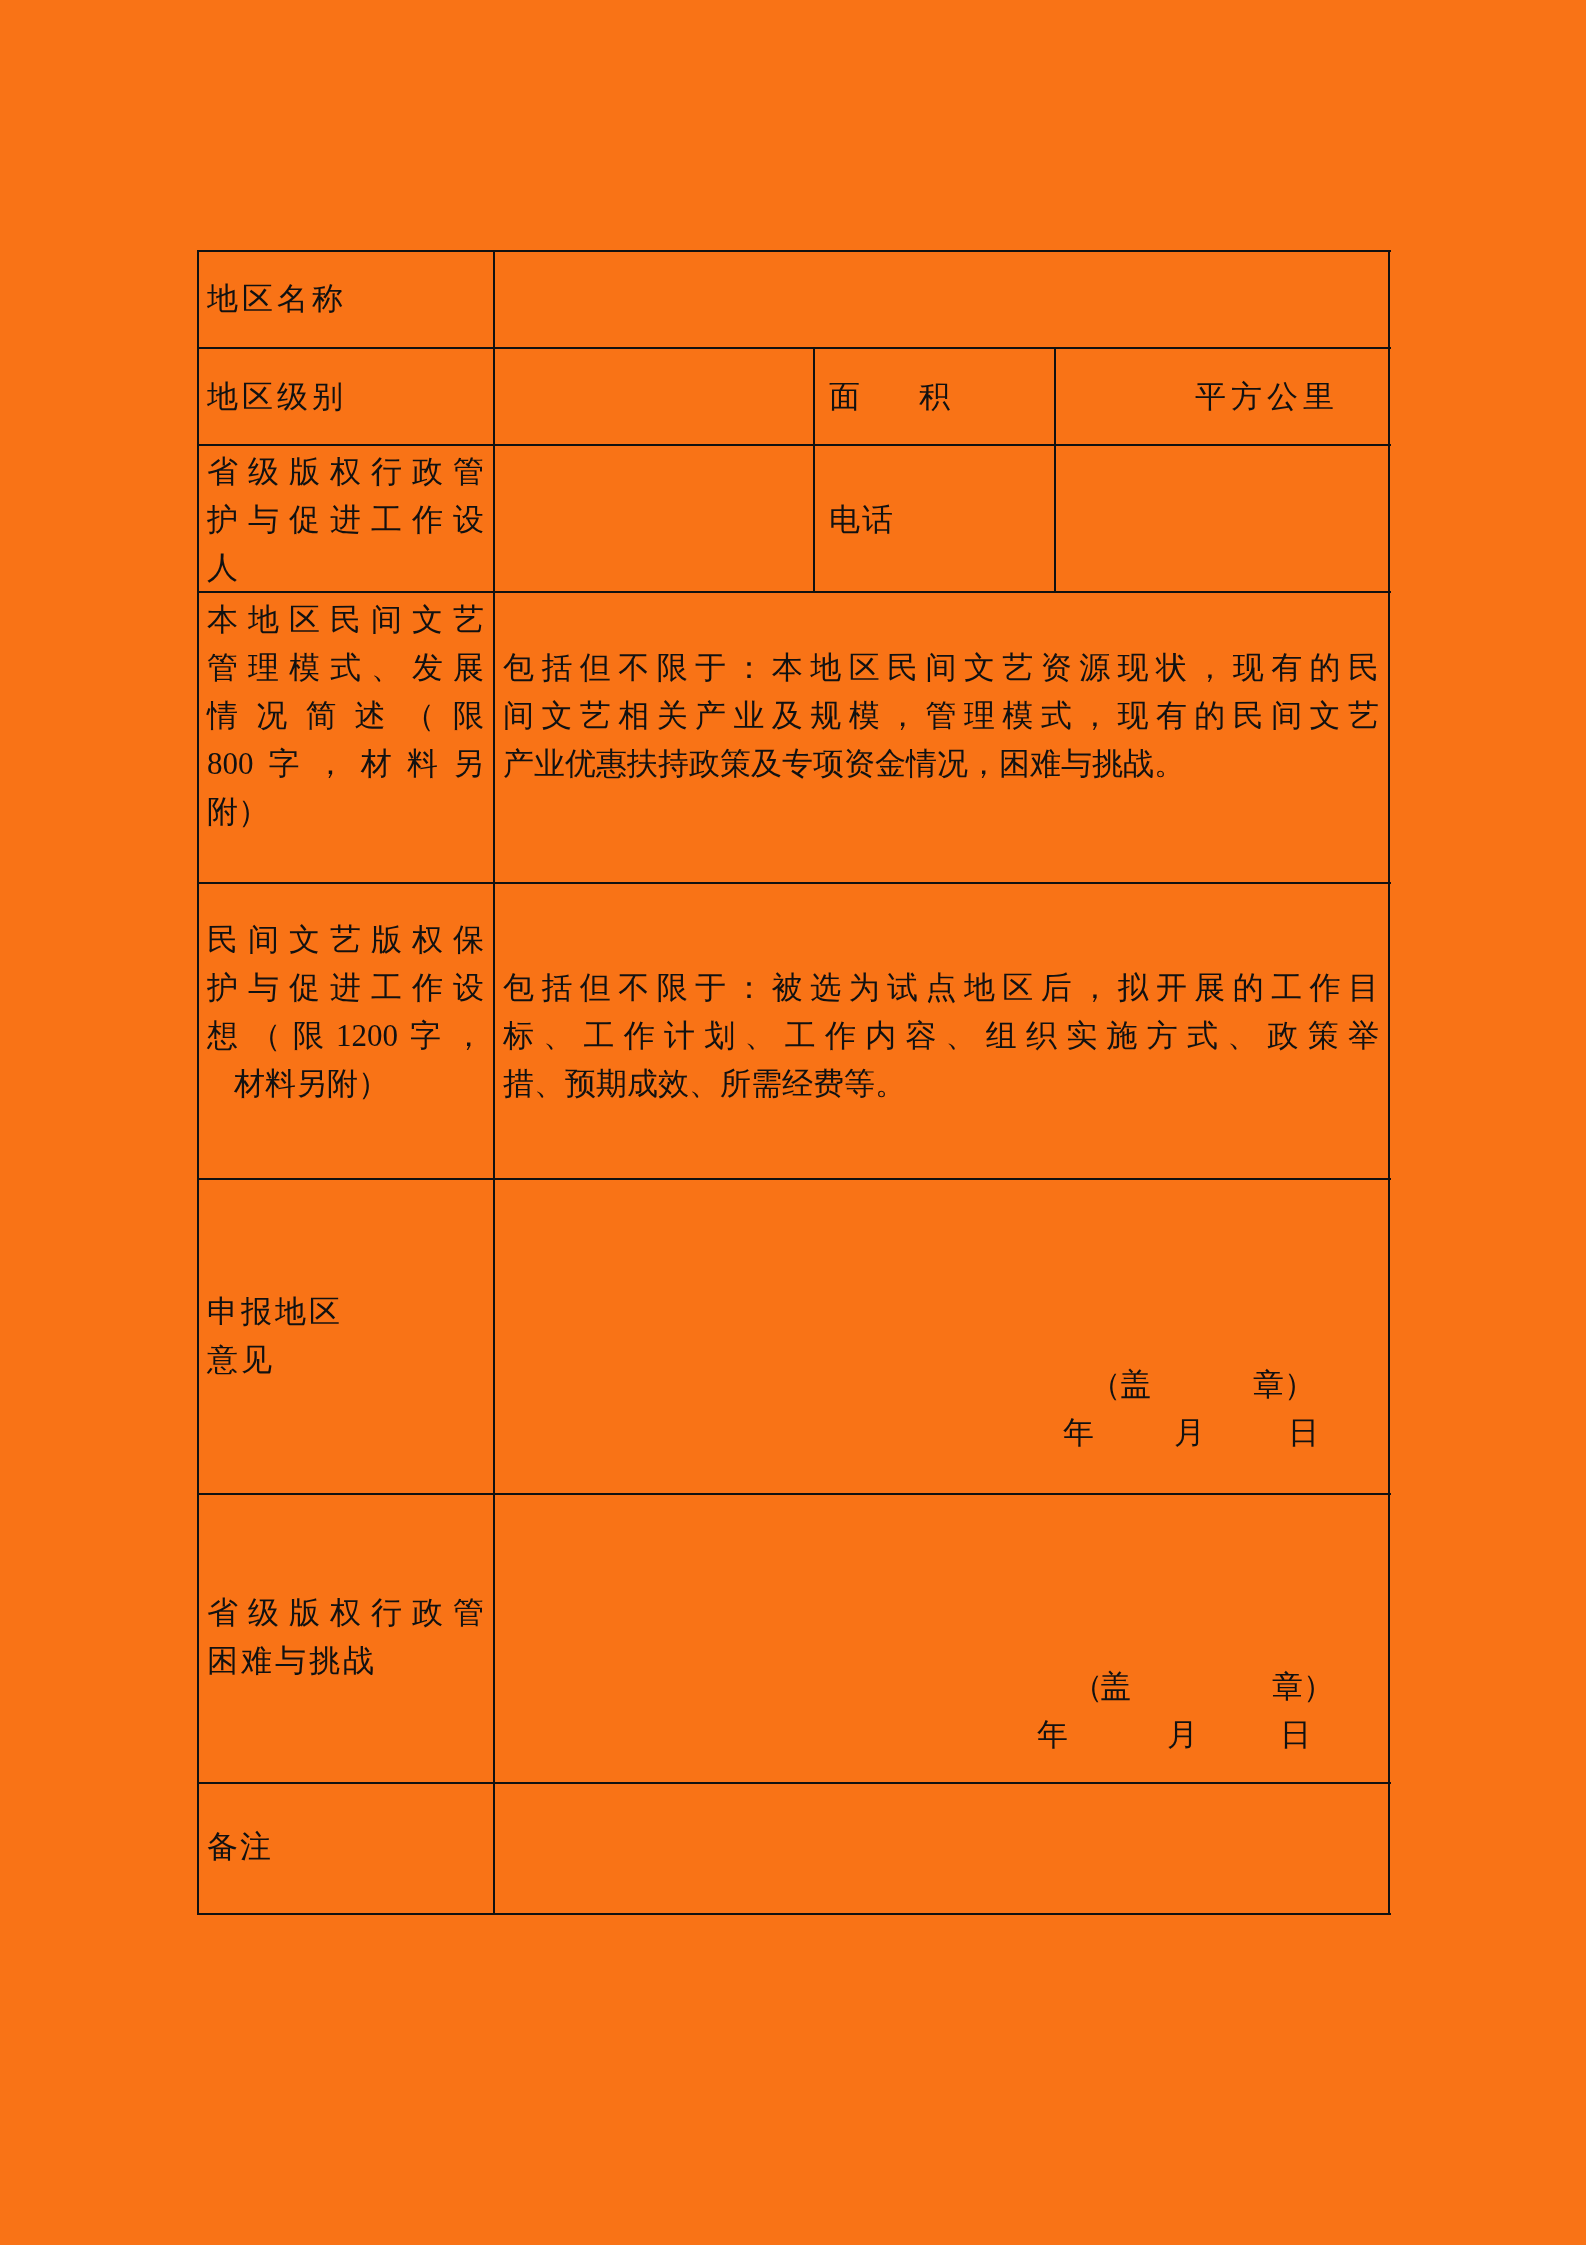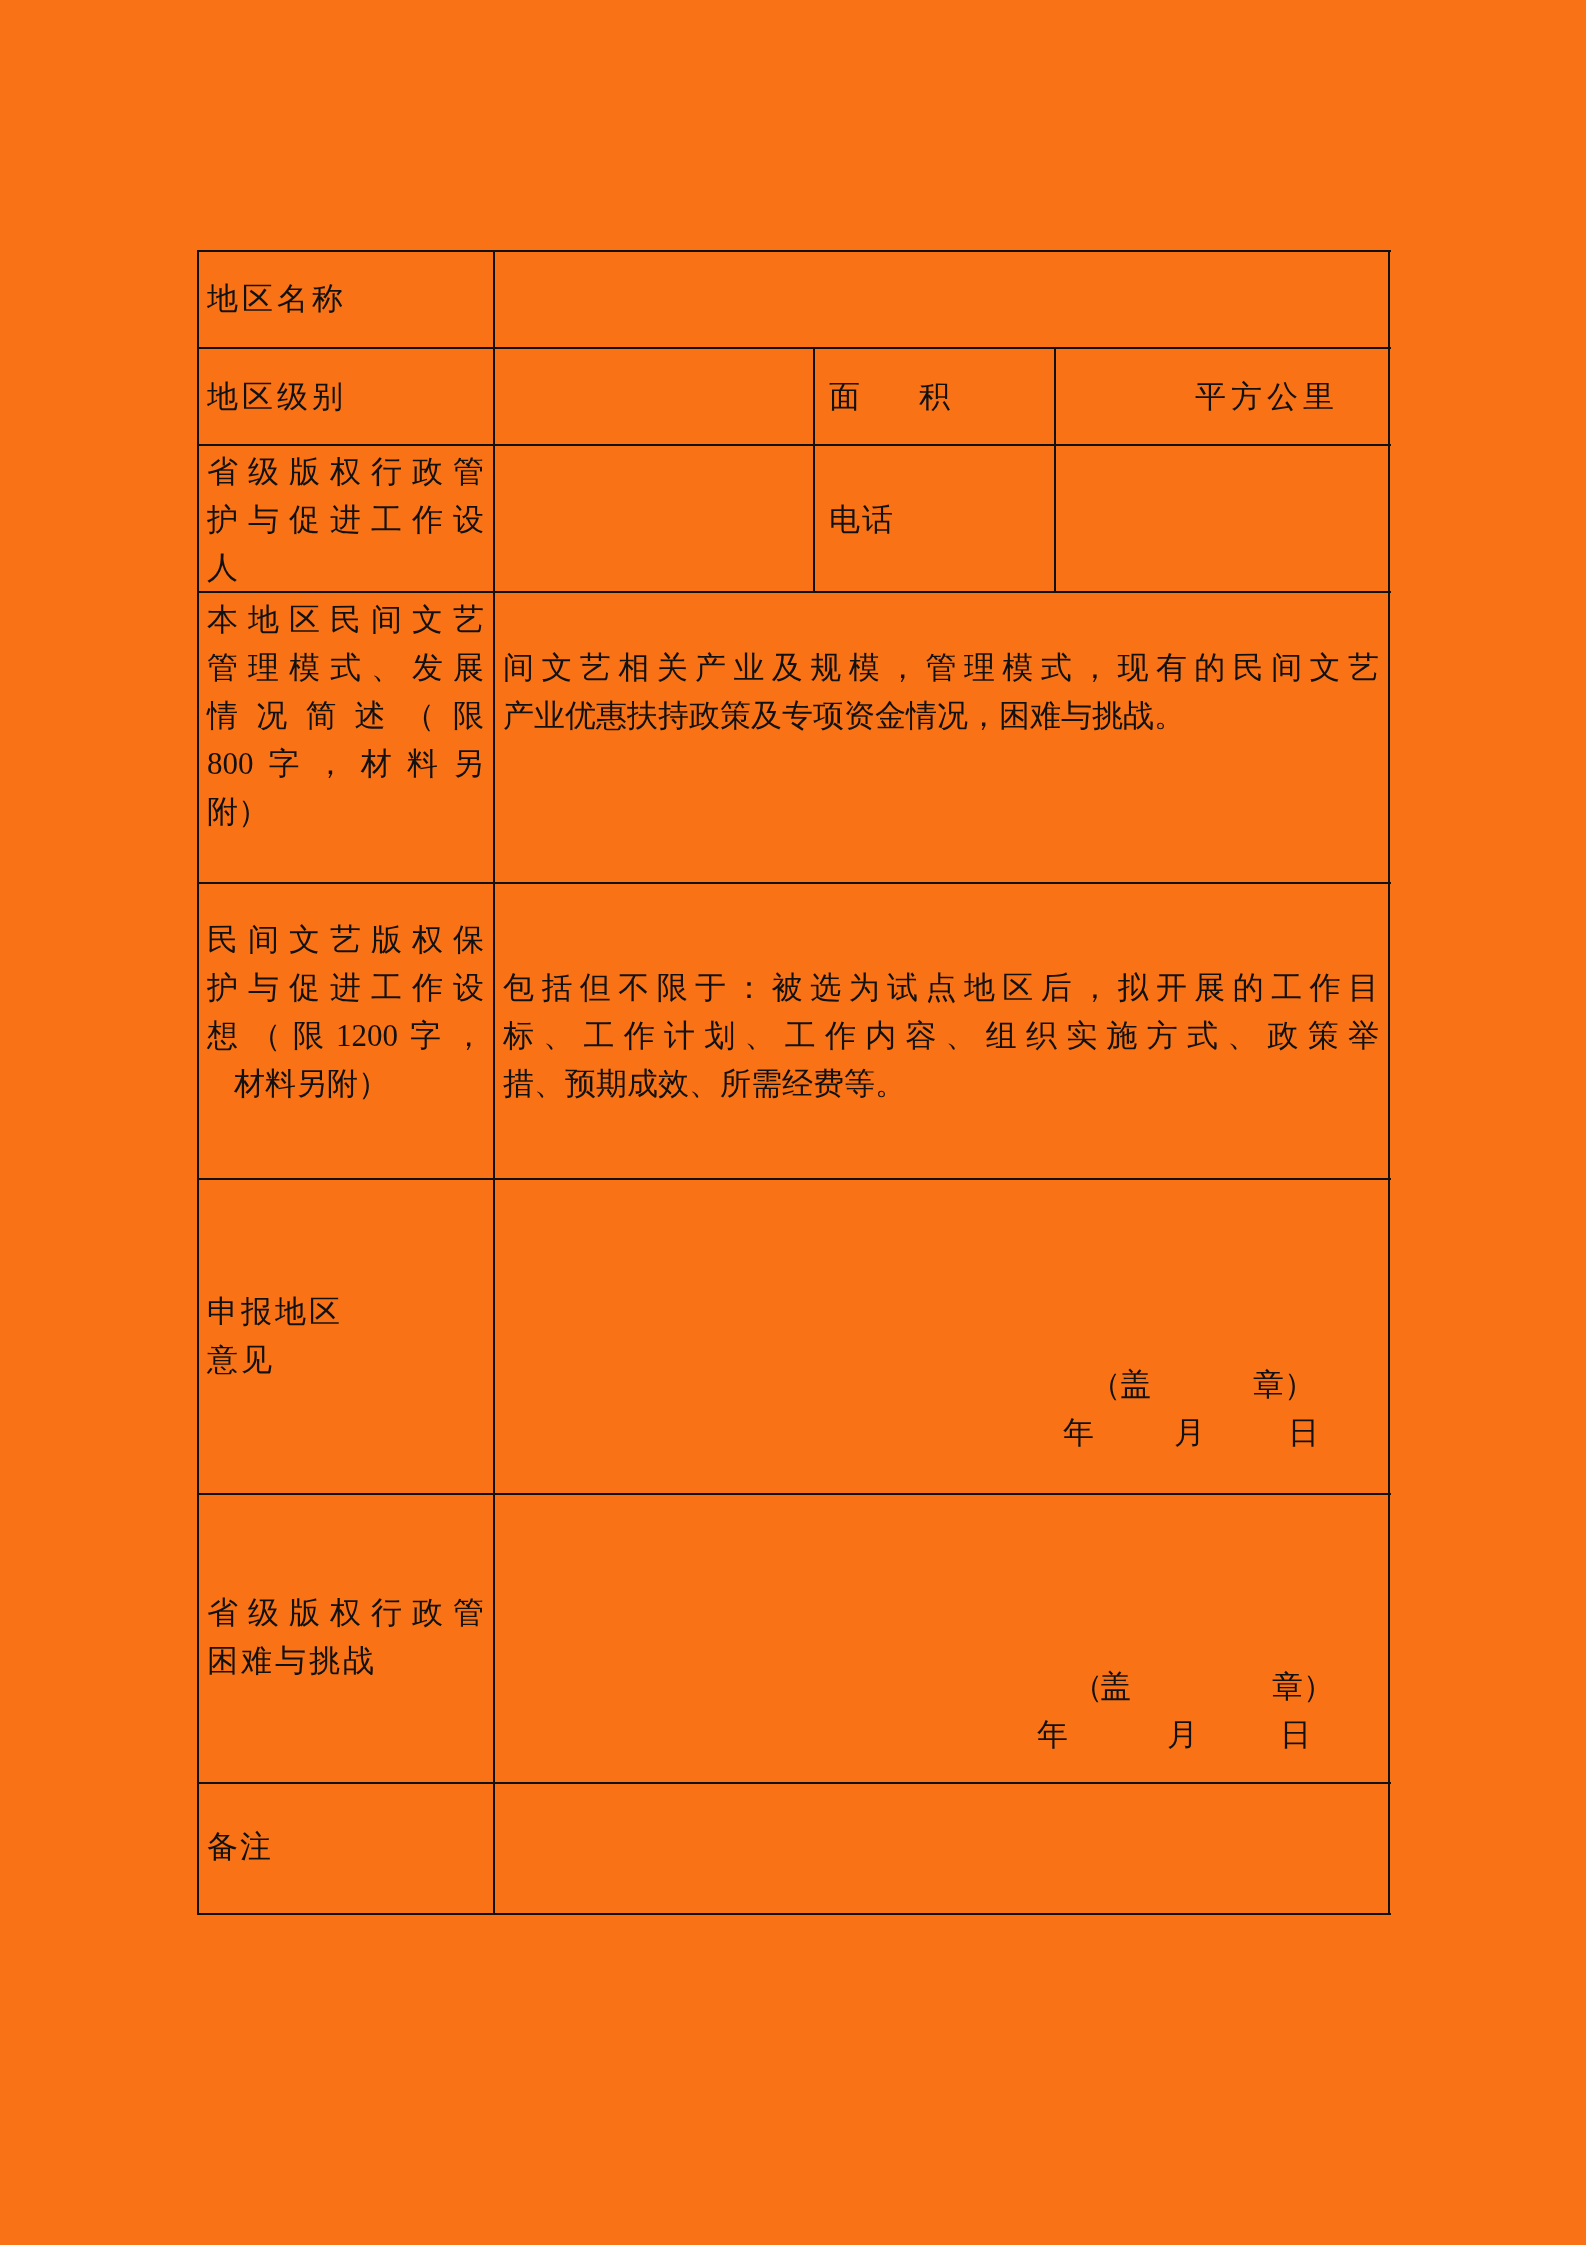--- a/index.html
+++ b/index.html
@@ -58,20 +58,21 @@
 
   <div class="txt just" style="left:207px; top:596px; width:277px;">
     <span class="line">本地区民间文艺</span>
     <span class="line">管理模式、发展</span>
     <span class="line">情况简述（限</span>
     <span class="line">800字，材料另</span>
     <span class="line" style="text-align-last:left;">附）</span>
   </div>
   <div class="cell" style="left:497px; top:595px; width:889px; height:285px;">
     <div class="txt just" style="left:6px; top:49px; width:876px;">
+      <span class="line">包括但不限于：本地区民间文艺资源现状，现有的民</span>
       <span class="line">间文艺相关产业及规模，管理模式，现有的民间文艺</span>
       <span class="line" style="text-align-last:left;">产业优惠扶持政策及专项资金情况，困难与挑战。</span>
     </div>
   </div>
 
   <div class="txt just" style="left:207px; top:916px; width:277px;">
     <span class="line">民间文艺版权保</span>
     <span class="line">护与促进工作设</span>
     <span class="line">想（限1200字，</span>
     <span class="line" style="text-align-last:left;margin-left:27px;">材料另附）</span>

